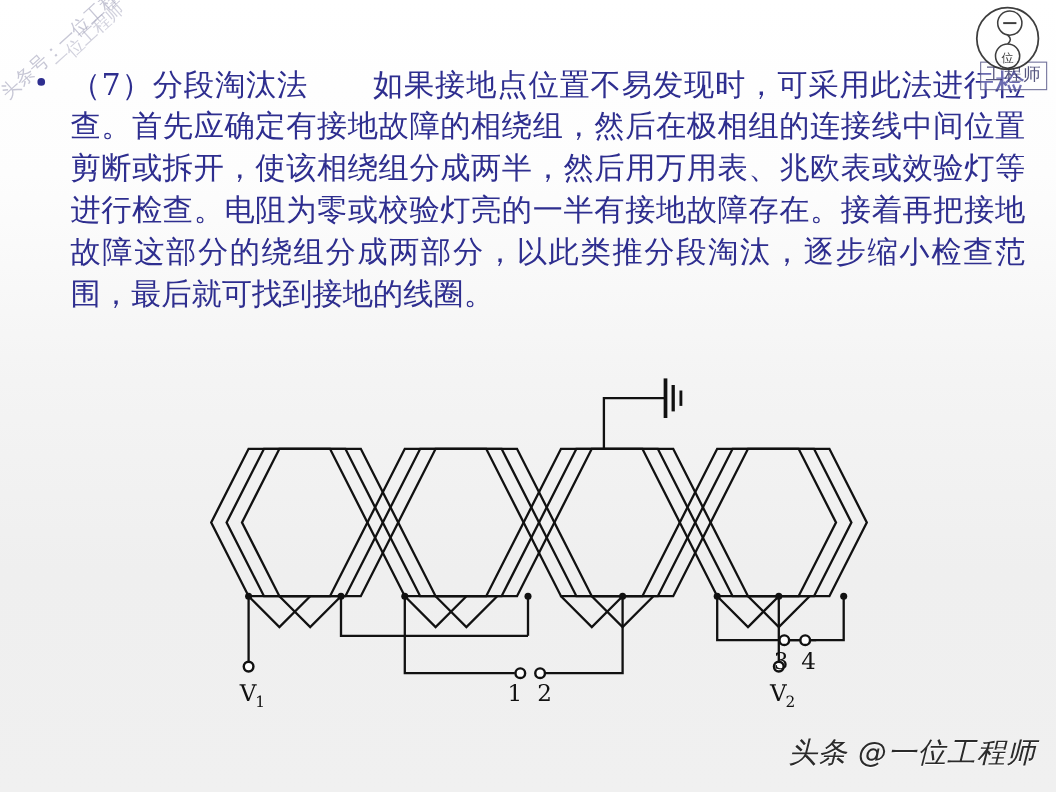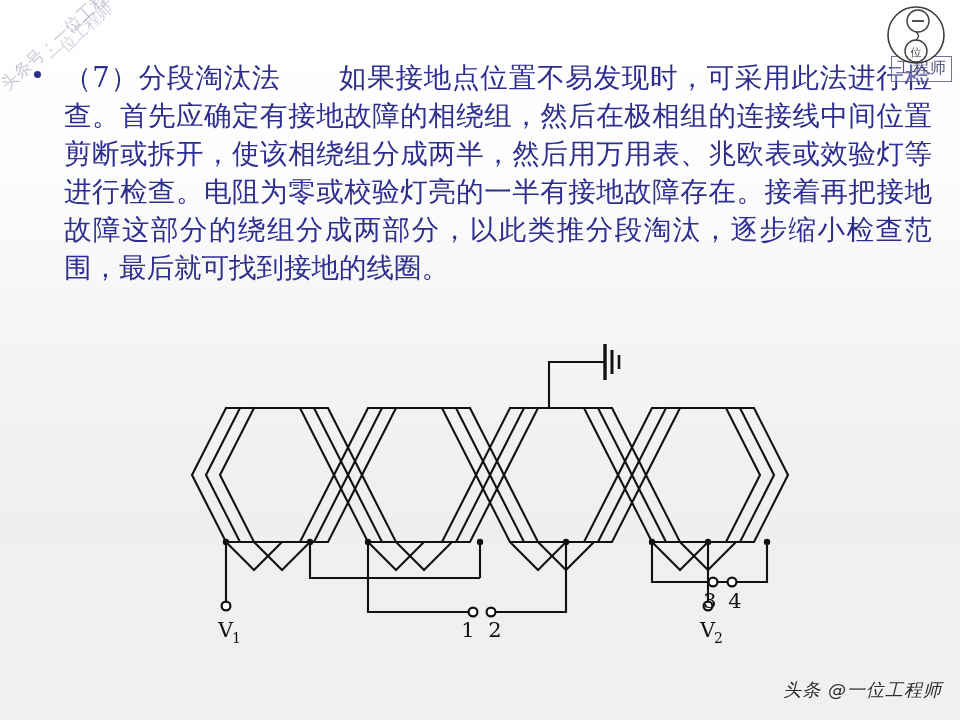--- a/index.html
+++ b/index.html
@@ -114,21 +114,21 @@
     height: 66px;
     z-index: 8;
     opacity: 0.9;
   }
 
   
   #credit {
     position: absolute;
     right: 18px;
     bottom: 18px;
-    font-size: 18px;
+    font-size: 26px;
     color: #2b2b2b;
     font-family: "DejaVu Sans", "Liberation Sans", sans-serif;
     font-style: italic;
     letter-spacing: 1px;
     z-index: 9;
     text-shadow: 0 1px 0 rgba(255,255,255,0.9);
   }
 </style>
 </head>
 <body>

